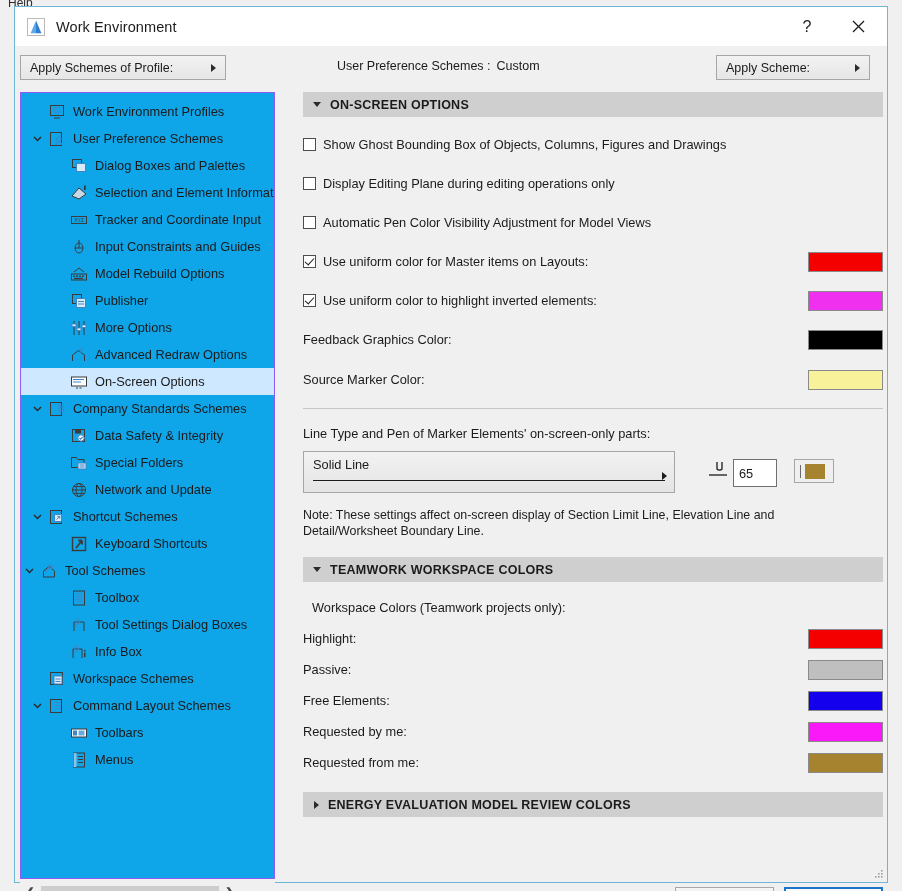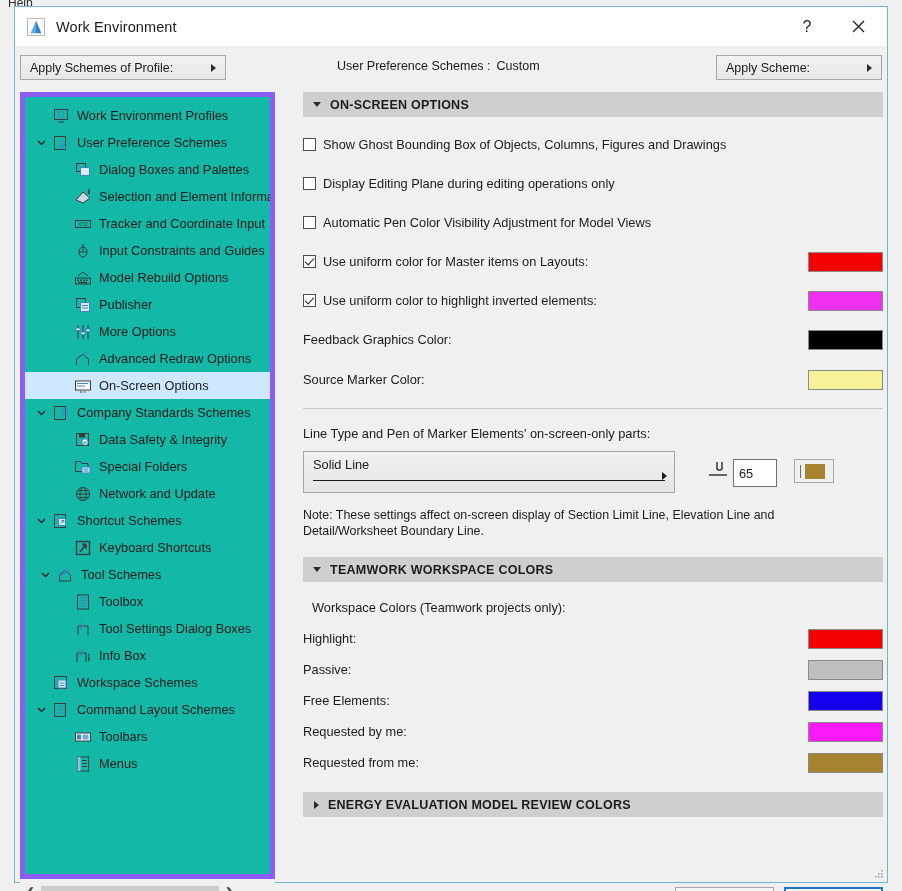--- a/index.html
+++ b/index.html
@@ -104,37 +104,37 @@
   .dropdown-btn .dd-label { margin-left: 9px; }
   .dropdown-btn .dd-arrow {
     position: absolute;
     right: 9px;
     width: 0; height: 0;
     border-left: 5px solid #2b2b2b;
     border-top: 4px solid transparent;
     border-bottom: 4px solid transparent;
   }
   #apply-profile-btn { left: 5px; top: 9px; width: 206px; }
-  #apply-scheme-btn  { left: 701px; top: 9px; width: 166px; }
+  #apply-scheme-btn  { left: 701px; top: 9px; width: 154px; }
 
   #scheme-status {
     position: absolute;
     left: 322px; top: 13px;
     font-size: 12.5px;
     color: #1b1b1b;
   }
   #scheme-status .sv { margin-left: 6px; }
 
   
   #sidebar {
     position: absolute;
     left: 5px; top: 46px;
     width: 255px; height: 787px;
-    background: #14b8a6;
-    border: 5px solid #8b5cf6;
+    background: #0ea5e9;
+    border: 1px solid #8b5cf6;
     box-sizing: border-box;
     overflow: hidden;
   }
   #tree { padding-top: 5px; }
   .tree-row {
     height: 27px;
     display: flex;
     align-items: center;
     white-space: nowrap;
     cursor: default;
@@ -627,21 +627,21 @@
           <div class="tree-row" style="padding-left: 30px;">
             <span class="tw-chevron"></span>
             <span class="tw-icon">
               <svg width="18" height="18" viewBox="0 0 18 18">
                 <rect x="2.5" y="2.5" width="13" height="13" fill="none" stroke="#3b3b3b" stroke-width="1.4"></rect>
                 <path d="M6 13 L12 5.5 M12 5.5 L8.2 5.5 M12 5.5 L12 9.4" fill="none" stroke="#3b3b3b" stroke-width="1.8"></path>
               </svg>
             </span>
             <span class="tw-label">Keyboard Shortcuts</span>
           </div>
-          <div class="tree-row" style="padding-left: 12px;">
+          <div class="tree-row" style="padding-left: 0;">
             <span class="tw-chevron">
               <svg width="11" height="11" viewBox="0 0 11 11">
                 <path d="M2 4 L5.5 7.5 L9 4" fill="none" stroke="#2b2b2b" stroke-width="1.5"></path>
               </svg>
             </span>
             <span class="tw-icon">
               <svg width="18" height="18" viewBox="0 0 18 18">
                 <path d="M3.5 15 L3.5 9 L9 4.5 L14.5 9 L14.5 15 Z" fill="none" stroke="#3b3b3b"></path>
                 <path d="M5 10 L9.5 5.5" stroke="#3f86c8" stroke-width="1.6"></path>
                 <circle cx="10.8" cy="4.5" r="2" fill="none" stroke="#3f86c8"></circle>

